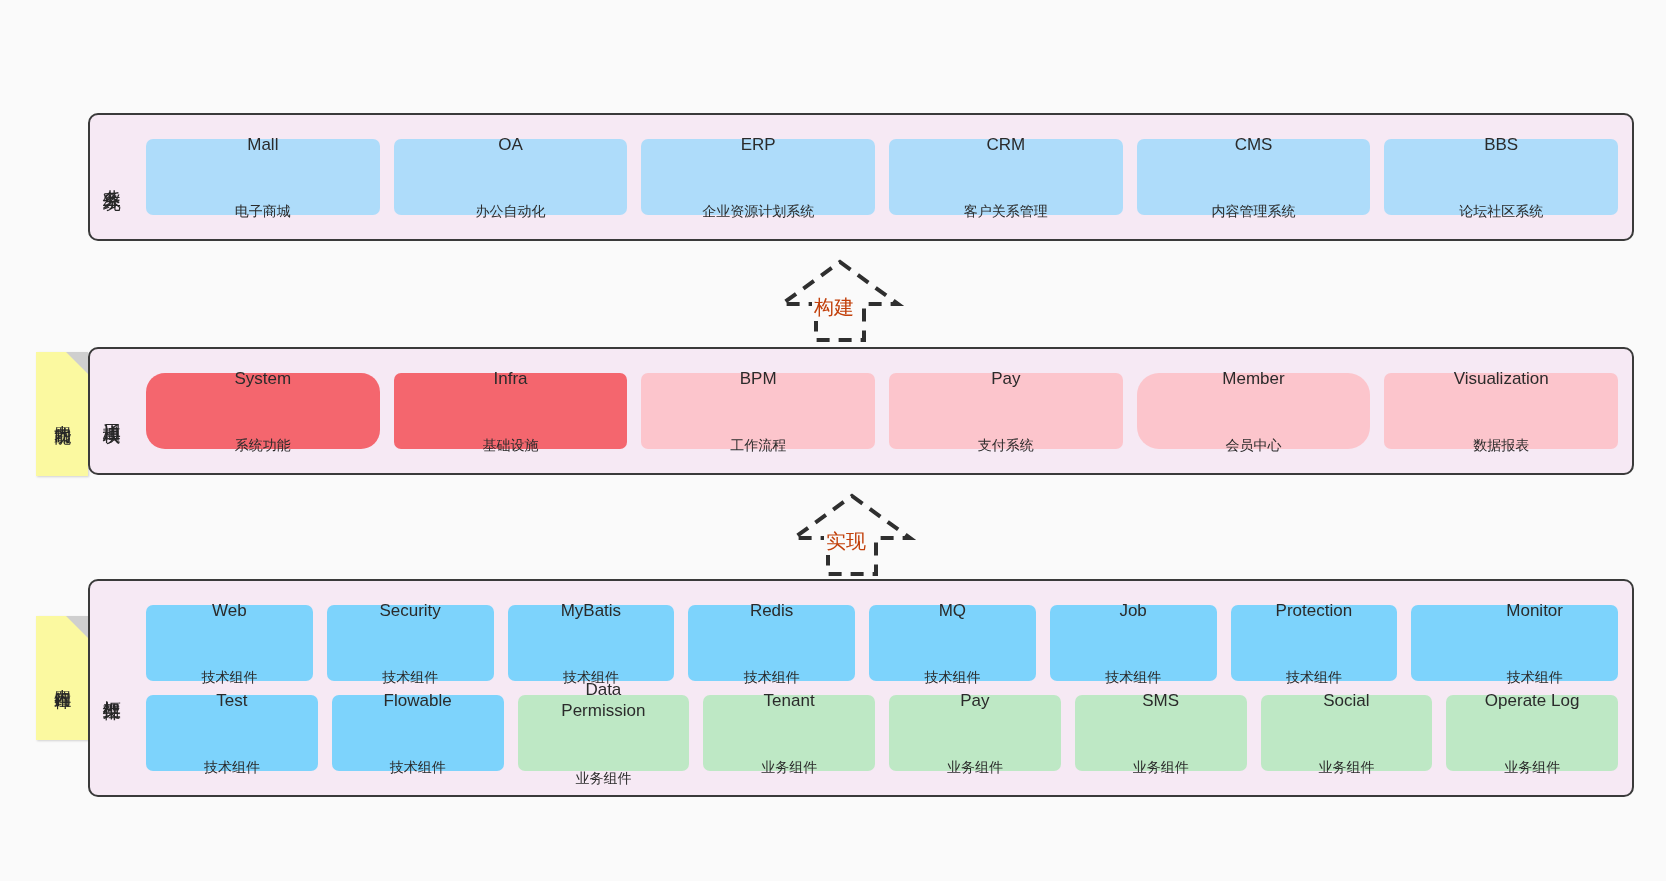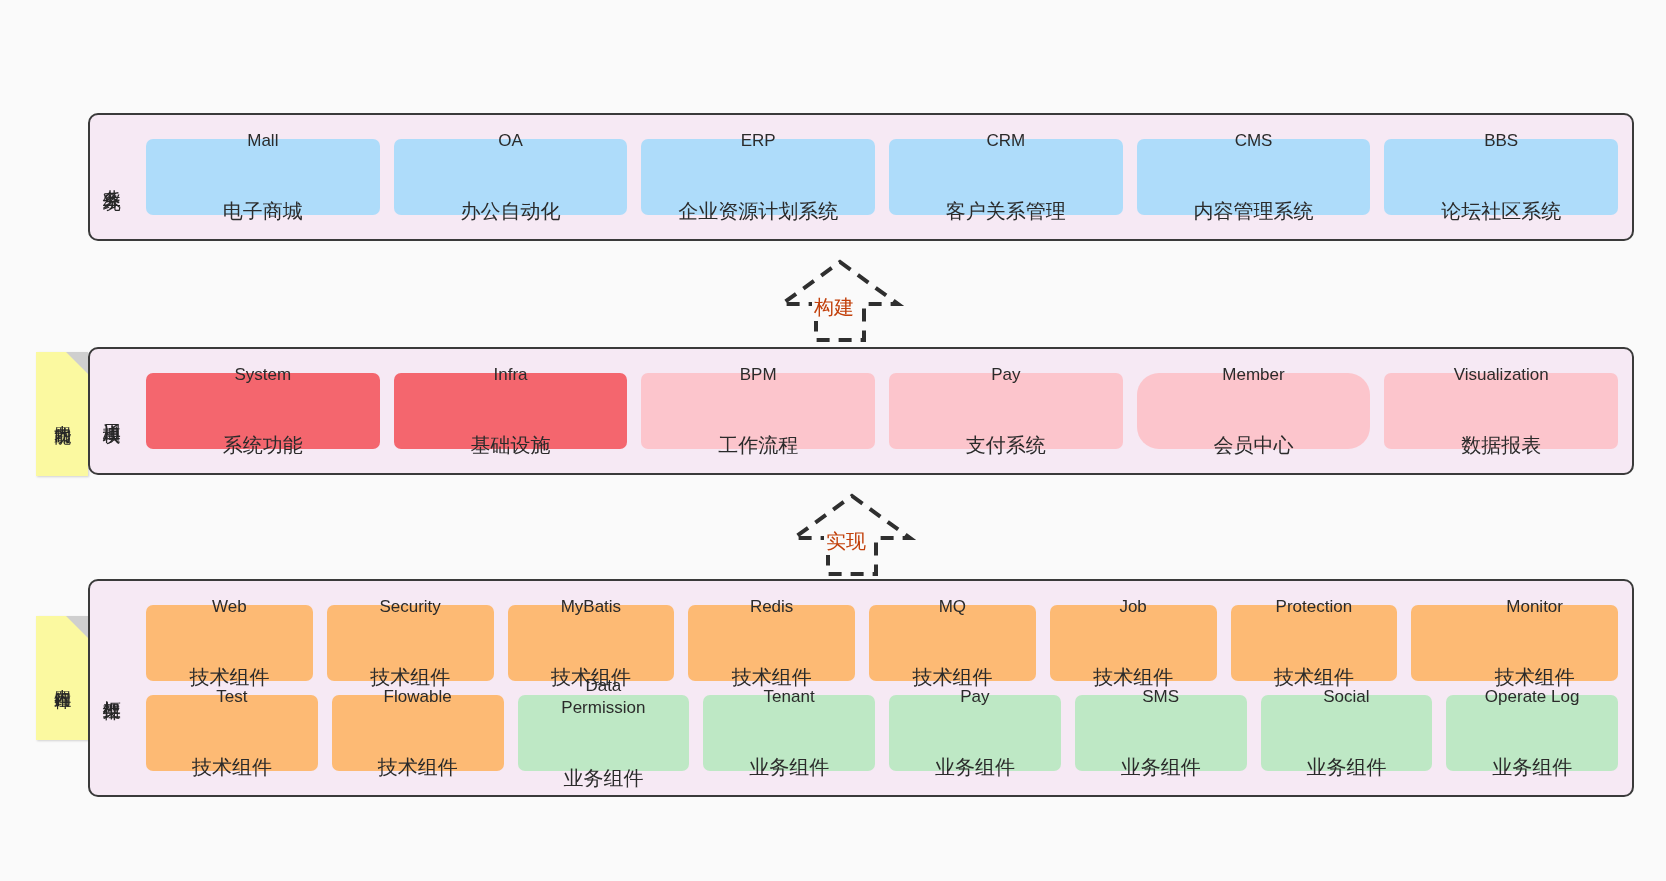--- a/index.html
+++ b/index.html
@@ -61,26 +61,26 @@
     flex-direction: column;
     align-items: center;
     justify-content: center;
     text-align: center;
     color: #2b2b2b;
     line-height: 1.25;
     padding: 6px 4px;
     gap: 48px;
   }
   .card .en { font-size: 17px; }
-  .card .cn { font-size: 20px; text-align: right; }
+  .card .cn { font-size: 14px; text-align: right; }
 
   .c-blue       { background: #aedcfa; }
   .c-red        { background: #f4666e; }
   .c-pink       { background: #fcc5cc; }
-  .c-green      { background: #fdba74; }
+  .c-green      { background: #7dd3fc; }
   .c-lightgreen { background: #bee8c5; }
 
   
   .note {
     position: absolute;
     background: #fbf9a0;
     font-size: 17px;
     color: #262626;
     display: flex;
     align-items: center;
@@ -157,21 +157,21 @@
     <span class="conn-label" style="left:52px; top:36px;">构建</span>
   </div>
 
   <div class="note" style="left:36px; top:352px; width:52px; height:124px;">
     <span>内置功能</span>
   </div>
   <div class="layer" id="layer-1" style="left:88px; top:347px; width:1546px; height:128px;">
     <div class="layer-title">通用模块</div>
     <div class="layer-body">
       <div class="row">
-        <div class="card c-red" style="height:76px;">
+        <div class="card c-red" style="height:76px;border-radius:19px;">
           <span class="en">System</span>
           <span class="cn">系统功能</span>
         </div>
         <div class="card c-red" style="height:76px;">
           <span class="en">Infra</span>
           <span class="cn">基础设施</span>
         </div>
         <div class="card c-pink" style="height:76px;">
           <span class="en">BPM</span>
           <span class="cn">工作流程</span>

